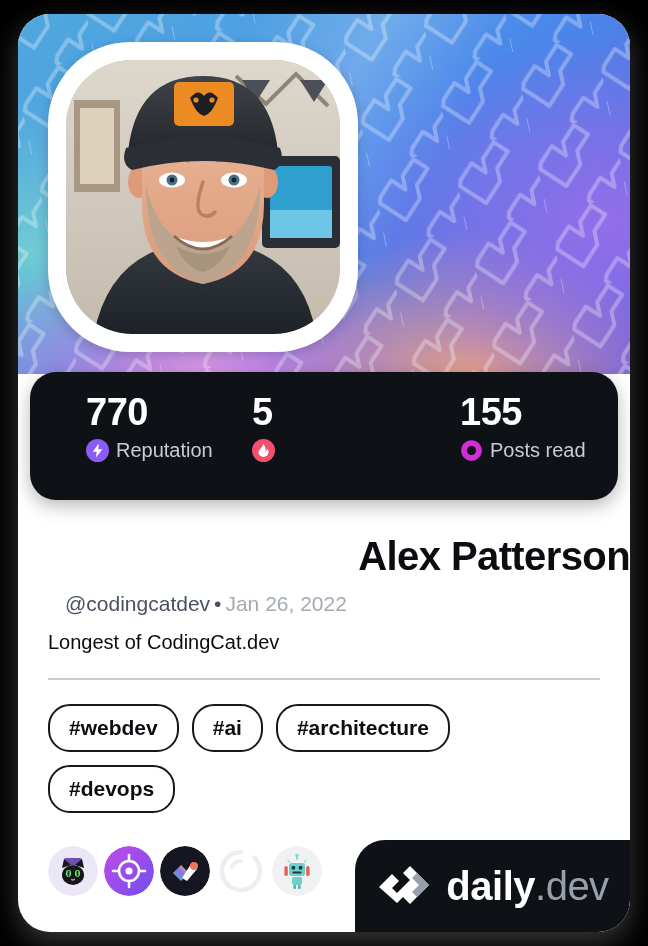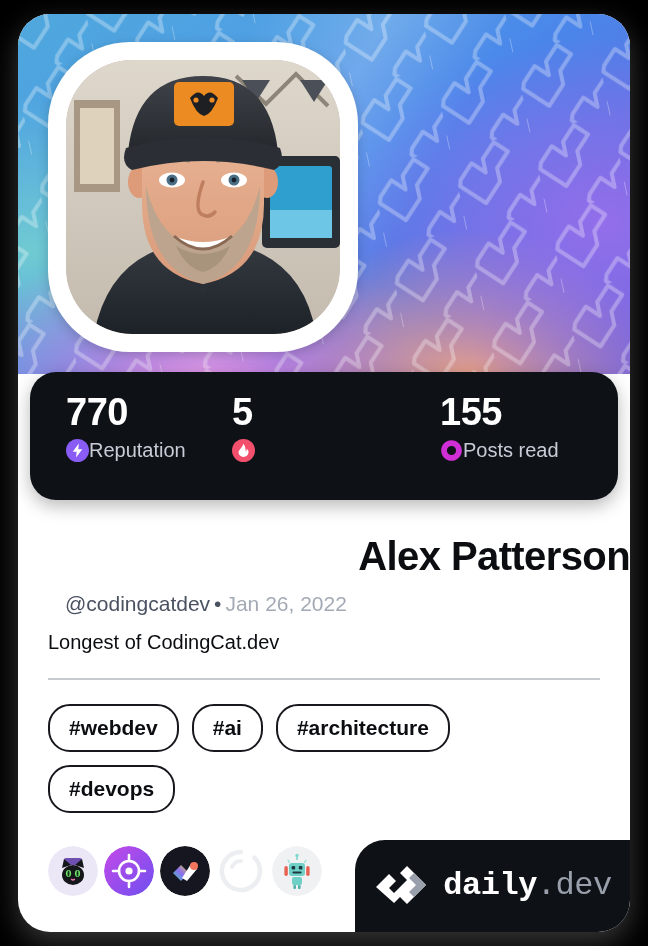--- a/index.html
+++ b/index.html
@@ -79,37 +79,37 @@
   .stats {
     position: absolute;
     left: 12px;
     top: 358px;
     width: 588px;
     height: 128px;
     background: #0e1217;
     border-radius: 26px;
     box-shadow: 0 6px 18px rgba(0,0,0,0.28);
   }
-  .stat { position: absolute; top: 0; }
+  .stat { position: absolute; top: 0; margin-left: 20px; }
   .stat:nth-of-type(1) { left: 36px; }
   .stat:nth-of-type(2) { left: 202px; }
   .stat:nth-of-type(3) { left: 410px; }
   .stat-value {
     margin: 0;
     padding-top: 20px;
     font-size: 38px;
     font-weight: bold;
     color: #ffffff;
     letter-spacing: -0.5px;
     line-height: 1.1;
   }
   .stat-row {
     display: flex;
     align-items: center;
-    gap: 0;
+    gap: 7px;
     margin-top: 5px;
   }
   .stat-icon { width: 23px; height: 23px; flex: 0 0 auto; display: block; }
   .stat-label {
     font-size: 20px;
     color: #c9ccd6;
     white-space: nowrap;
   }
 
   
@@ -189,25 +189,24 @@
     background: #0e1217;
     border-top-left-radius: 30px;
     border-bottom-right-radius: 30px;
     display: flex;
     align-items: center;
     justify-content: center;
     gap: 12px;
   }
   .brand-mark { width: 58px; height: 40px; display: block; }
   .brand-text {
-    font-size: 32px;
+    font-size: 40px;
     font-weight: bold;
     letter-spacing: -0.5px;
     line-height: 1;
-    font-family: Liberation Mono, monospace;
   }
   .brand-daily { color: #ffffff; }
   .brand-dev { color: #9aa0ab; font-weight: normal; }
 </style>
 </head>
 <body>
 
 <div class="devcard">
 
   <div class="header">

